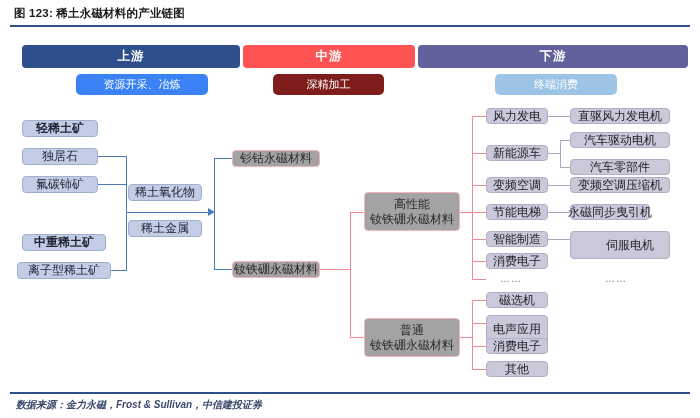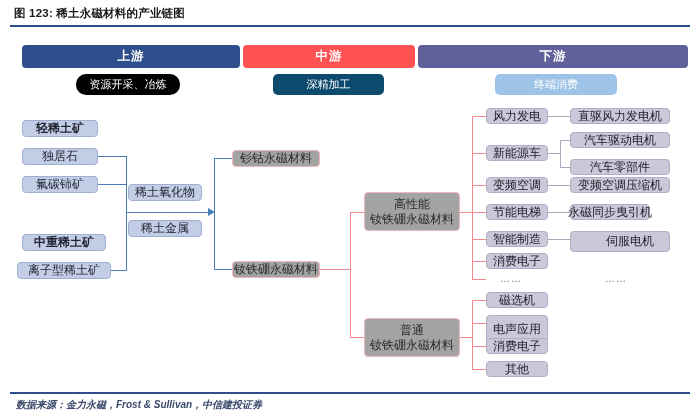--- a/index.html
+++ b/index.html
@@ -42,22 +42,22 @@
   #bar-up   {left:22px; width:218px;background:#2E4E8C;}
   #bar-mid  {left:243px;width:172px;background:#FF5252;}
   #bar-down {left:418px;width:270px;background:#60619B;}
 
   .pill{
     position:absolute;top:74px;height:21px;border-radius:5px;
     color:#ffffff;font-size:11px;
     display:flex;align-items:center;justify-content:center;
     white-space:nowrap;
   }
-  #pill-up  {left:76px; width:104px;background:#000000;border-radius:10px;}
-  #pill-mid {left:273px;width:111px;background:#0c4a6e;}
+  #pill-up  {left:76px; width:132px;background:#3b82f6;}
+  #pill-mid {left:273px;width:111px;background:#7f1d1d;}
   #pill-down{left:495px;width:122px;background:#9DC3E6;}
 
   
   .node{
     position:absolute;
     display:flex;align-items:center;justify-content:center;
     text-align:center;
     border-radius:4px;
     font-size:12px;
     line-height:1.25;
@@ -183,21 +183,21 @@
 
   <div class="ln h-grey" style="left:548px;top:185px;width:22px;"></div>
   <div class="ln h-grey" style="left:548px;top:212px;width:22px;"></div>
   <div class="ln h-grey" style="left:548px;top:239px;width:22px;"></div>
 
   <div class="node grey" style="left:570px;top:108px;width:100px;height:16px;">直驱风力发电机</div>
   <div class="node grey" style="left:570px;top:132px;width:100px;height:16px;">汽车驱动电机</div>
   <div class="node grey" style="left:570px;top:159px;width:100px;height:16px;">汽车零部件</div>
   <div class="node grey" style="left:570px;top:177px;width:100px;height:16px;">变频空调压缩机</div>
   <div class="node grey" style="left:570px;top:204px;width:80px;height:16px;">永磁同步曳引机</div>
-  <div class="node grey" style="left:570px;top:231px;width:100px;height:21px;padding-left:20px;">伺服电机</div>
+  <div class="node grey" style="left:570px;top:231px;width:100px;height:28px;padding-left:20px;">伺服电机</div>
   <div class="ellipsis" style="left:605px;top:273px;">……</div>
 
   <div class="ln h-pink" style="left:460px;top:337px;width:12px;"></div>
   <div class="ln v-pink" style="left:472px;top:300px;height:70px;"></div>
   <div class="ln h-pink" style="left:472px;top:300px;width:14px;"></div>
   <div class="ln h-pink" style="left:472px;top:323px;width:14px;"></div>
   <div class="ln h-pink" style="left:472px;top:346px;width:14px;"></div>
   <div class="ln h-pink" style="left:472px;top:369px;width:14px;"></div>
 
   <div class="node grey" style="left:486px;top:292px;width:62px;height:16px;">磁选机</div>

